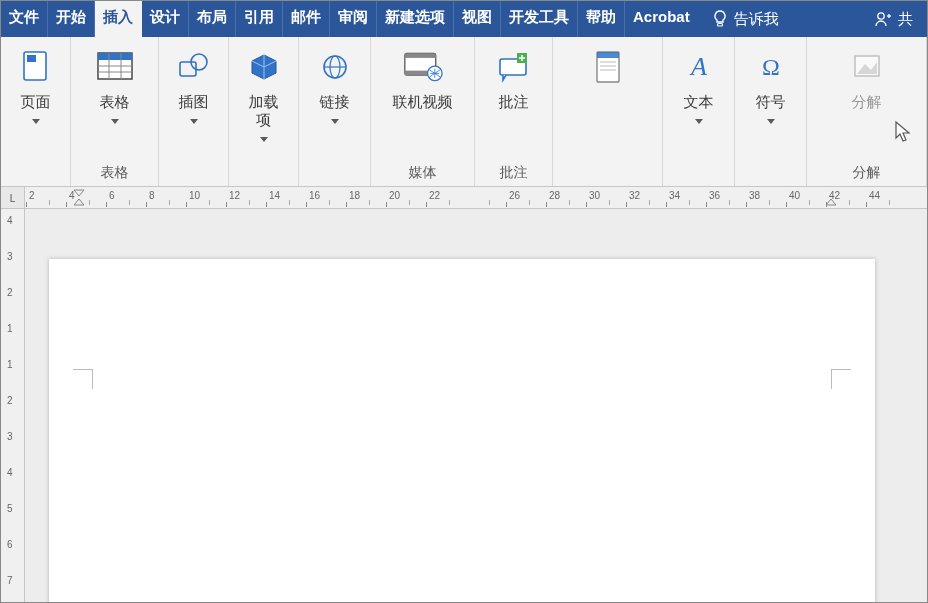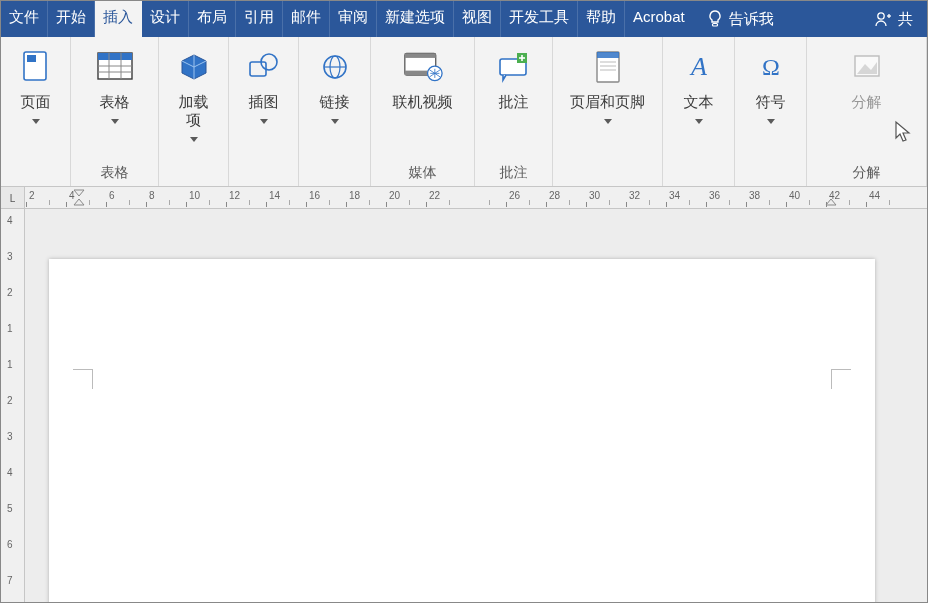--- a/index.html
+++ b/index.html
@@ -18,20 +18,21 @@
     height: 36px;
     color: #fff;
     font-size: 15px;
   }
   .tab-item {
     padding: 7px 8px 0 8px;
     height: 36px;
     cursor: pointer;
     white-space: nowrap;
     border-right: 1px solid rgba(255,255,255,0.15);
+    font-weight: bold;
   }
   .tab-item.no-border { border-right: none; }
   .tab-item.active {
     background: #f3f3f3;
     color: #2b579a;
   }
   .tell-me {
     display: flex;
     align-items: center;
     gap: 6px;
@@ -204,38 +205,38 @@
         </span>
         <span class="caption"><span>表格</span><br><span class="drop-caret"></span></span>
       </div>
     </div>
     <div class="group-label">表格</div>
   </div>
 
   <div class="group" style="width:70px">
     <div class="rbtn">
       <span class="icon-box">
+        <svg width="34" height="30" viewBox="0 0 34 30">
+            <rect x="3" y="10" width="16" height="14" rx="2" fill="none" stroke="#3173c6" stroke-width="1.6"></rect>
+            <circle cx="22" cy="10" r="8" fill="none" stroke="#3173c6" stroke-width="1.6"></circle>
+          </svg>
+      </span>
+      <span class="caption"><span>插图</span><br><span class="drop-caret"></span></span>
+    </div>
+  </div>
+
+  <div class="group" style="width:70px">
+    <div class="rbtn">
+      <span class="icon-box">
         <svg width="30" height="30" viewBox="0 0 30 30">
             <path d="M15 3 27 9v12L15 27 3 21V9z" fill="#3173c6" stroke="#2b579a" stroke-width="1"></path>
             <path d="M15 3v24M3 9l12 6 12-6" fill="none" stroke="#9cc3ef" stroke-width="1"></path>
           </svg>
       </span>
       <span class="caption"><span>加载项</span><br><span class="drop-caret"></span></span>
-    </div>
-  </div>
-
-  <div class="group" style="width:70px">
-    <div class="rbtn">
-      <span class="icon-box">
-        <svg width="34" height="30" viewBox="0 0 34 30">
-            <rect x="3" y="10" width="16" height="14" rx="2" fill="none" stroke="#3173c6" stroke-width="1.6"></rect>
-            <circle cx="22" cy="10" r="8" fill="none" stroke="#3173c6" stroke-width="1.6"></circle>
-          </svg>
-      </span>
-      <span class="caption"><span>插图</span><br><span class="drop-caret"></span></span>
     </div>
   </div>
 
   <div class="group" style="width:72px">
     <div class="rbtn">
       <span class="icon-box">
         <svg width="30" height="30" viewBox="0 0 30 30">
             <circle cx="15" cy="15" r="11" fill="none" stroke="#3173c6" stroke-width="1.6"></circle>
             <ellipse cx="15" cy="15" rx="5" ry="11" fill="none" stroke="#3173c6" stroke-width="1.2"></ellipse>
             <line x1="4" y1="15" x2="26" y2="15" stroke="#3173c6" stroke-width="1.2"></line>
@@ -285,21 +286,20 @@
     <div class="rbtn">
       <span class="icon-box">
         <svg width="28" height="34" viewBox="0 0 28 34">
             <rect x="3" y="2" width="22" height="30" rx="1" fill="#fff" stroke="#888" stroke-width="1.4"></rect>
             <rect x="3" y="2" width="22" height="6" fill="#3173c6" opacity="0.85"></rect>
             <line x1="6" y1="12" x2="22" y2="12" stroke="#bbb"></line>
             <line x1="6" y1="16" x2="22" y2="16" stroke="#bbb"></line>
             <line x1="6" y1="20" x2="22" y2="20" stroke="#bbb"></line>
           </svg>
       </span>
-      <span class="caption"><span>页眉和页脚</span><br><span class="drop-caret"></span></span>
     </div>
   </div>
 
   <div class="group" style="width:72px">
     <div class="rbtn">
       <span class="icon-box">
         <svg width="30" height="30" viewBox="0 0 30 30">
             <text x="15" y="23" text-anchor="middle" font-family="Times New Roman, serif" font-style="italic" font-size="26" fill="#3173c6">A</text>
           </svg>
       </span>

